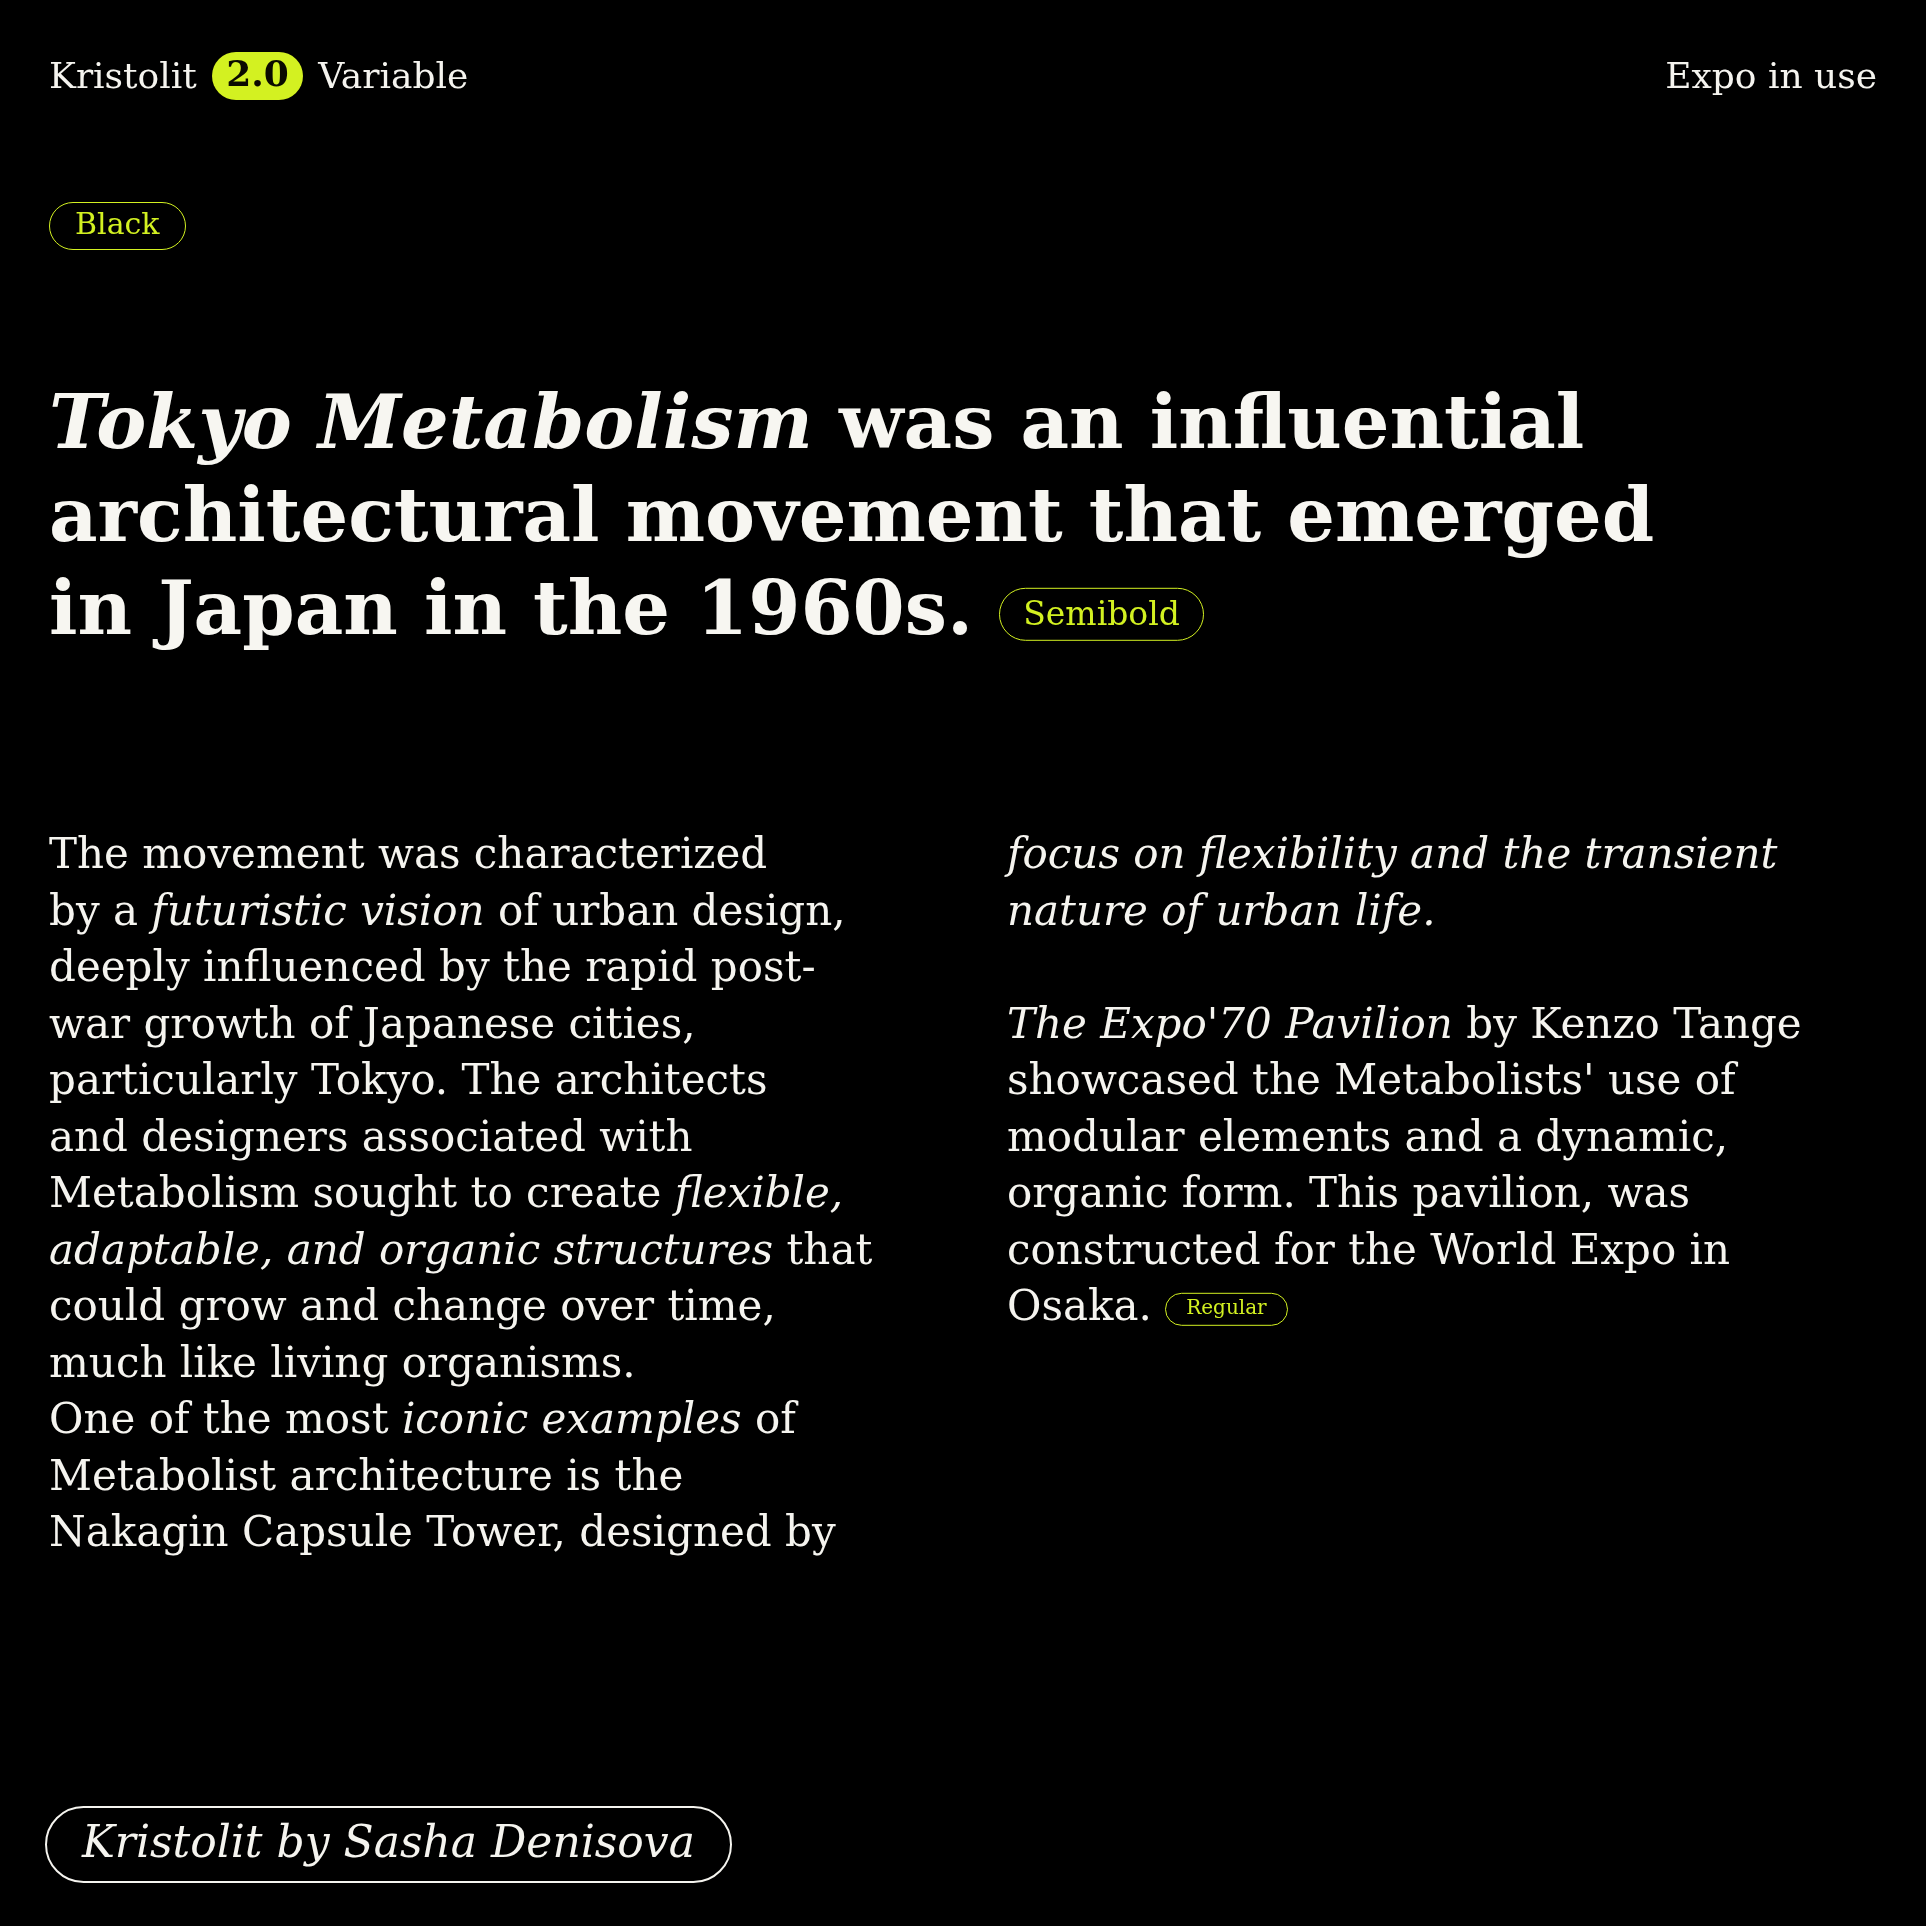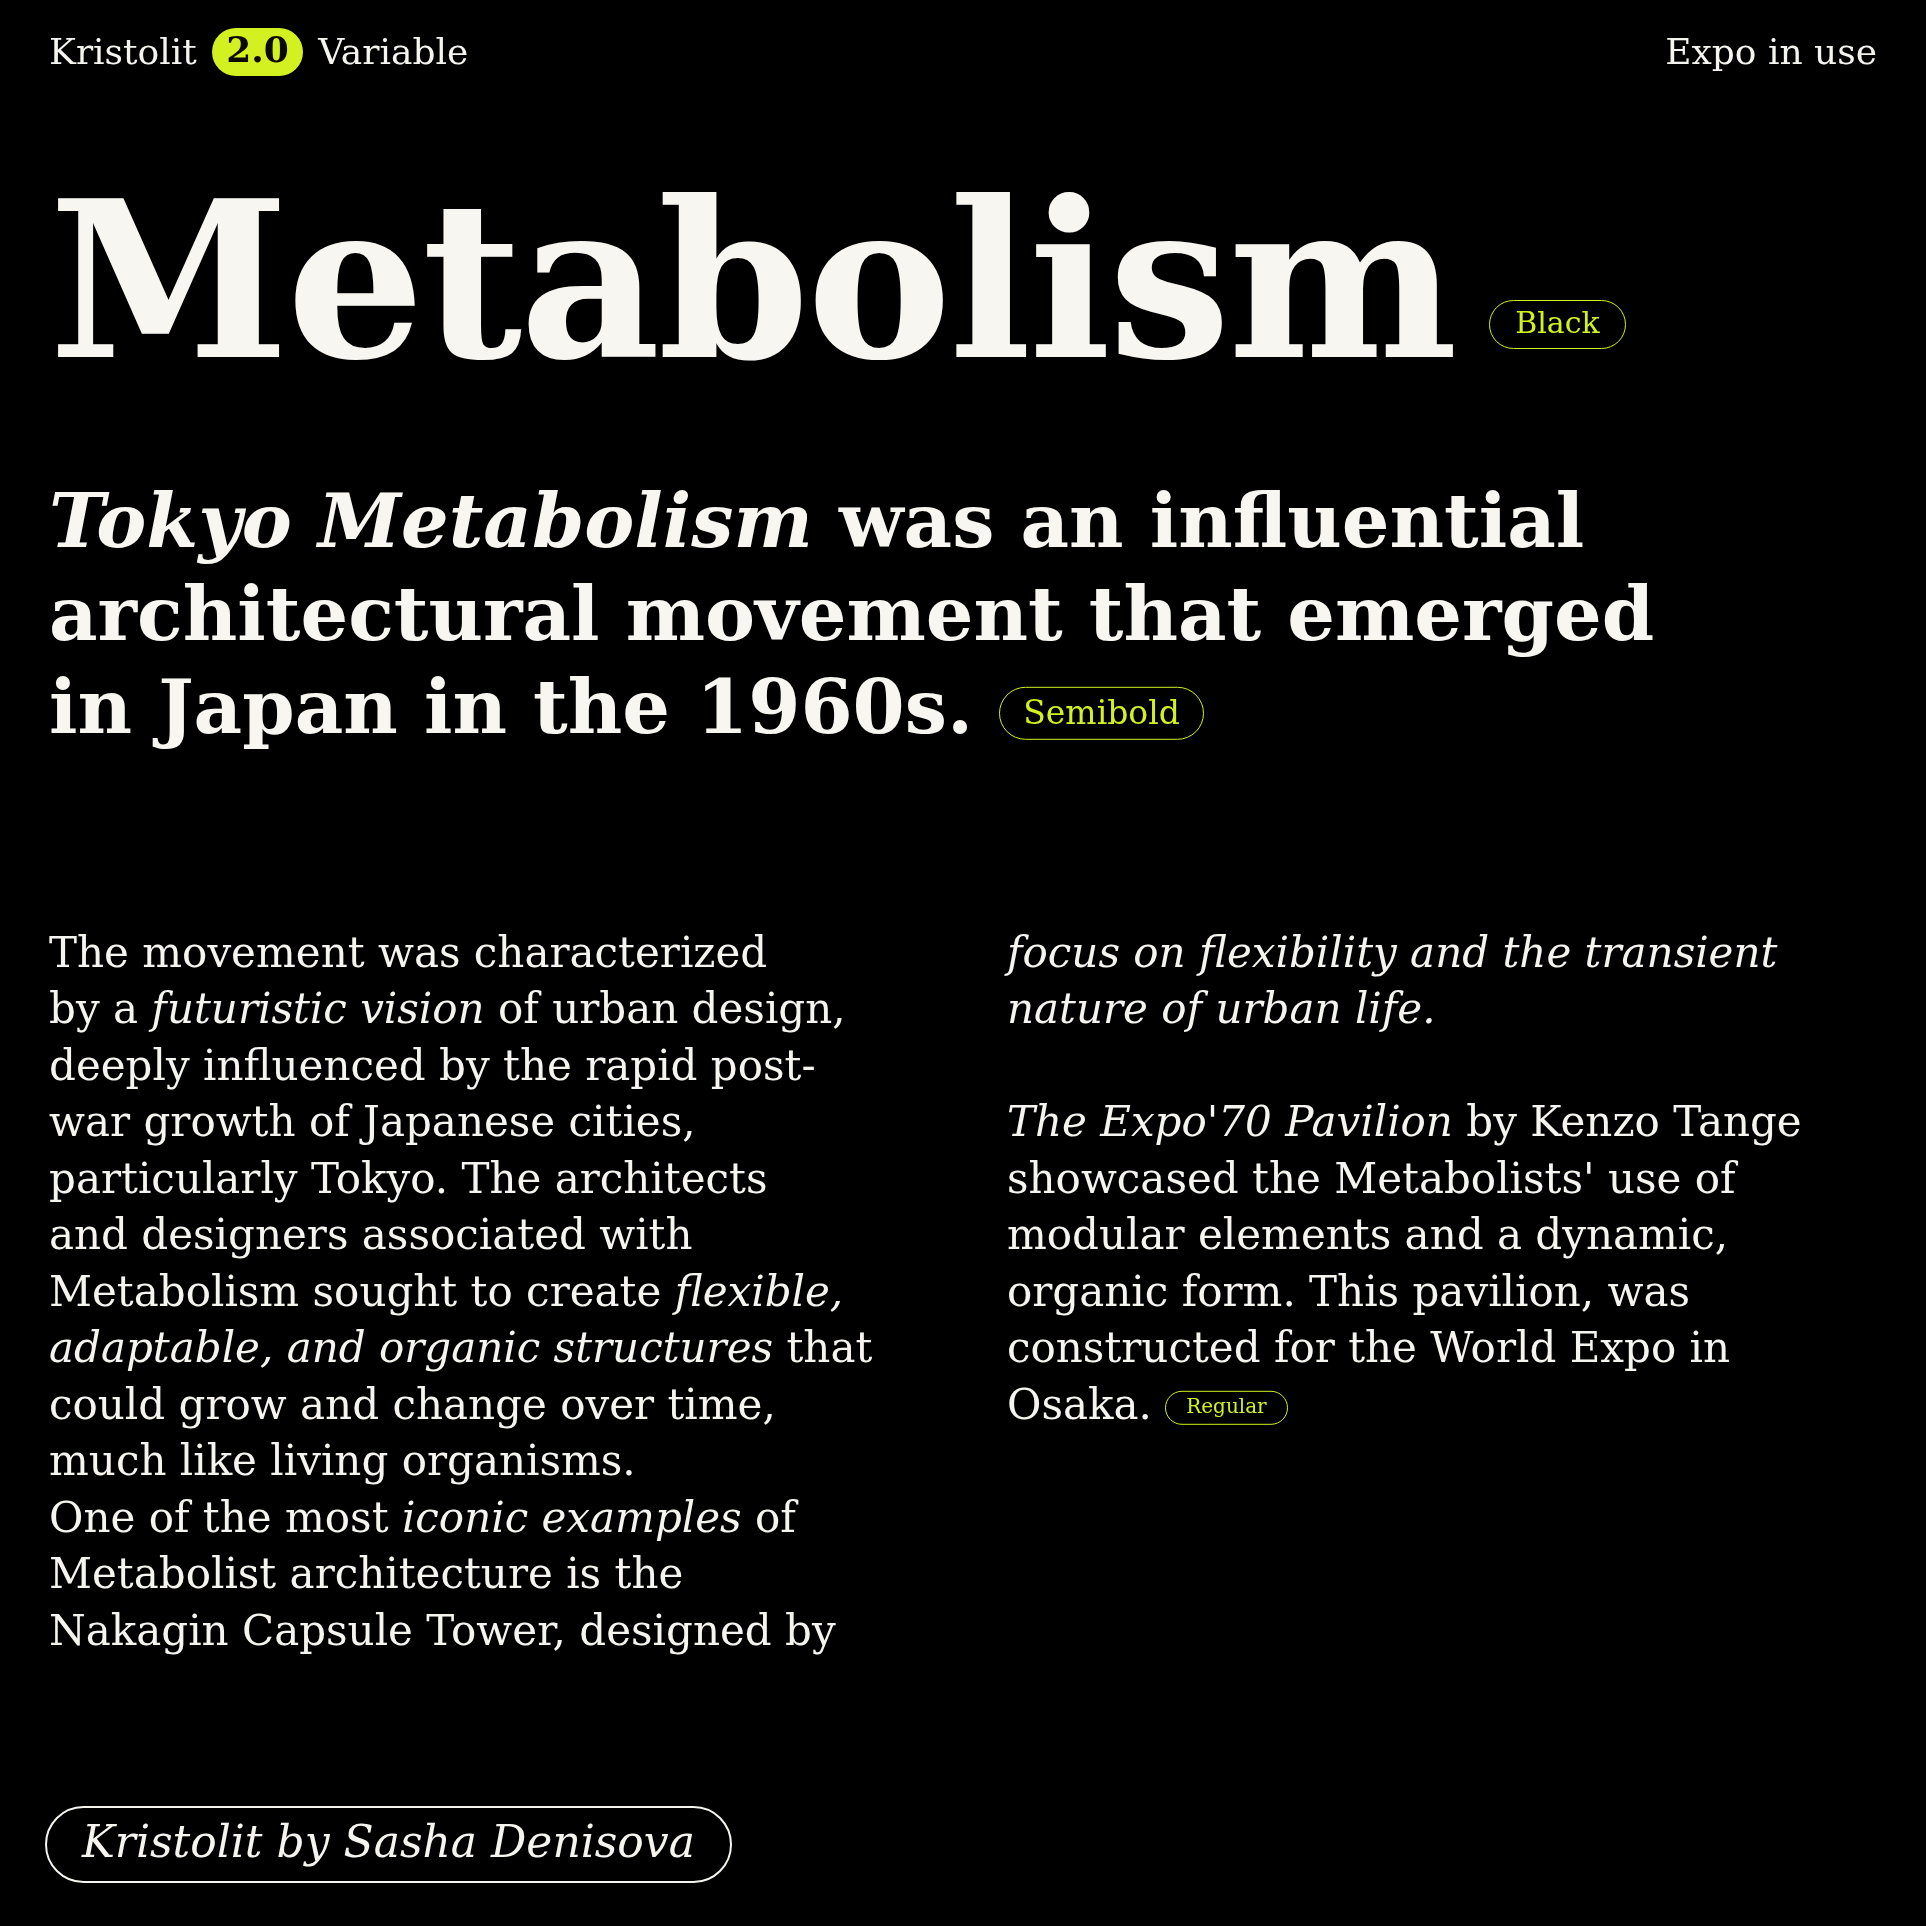--- a/index.html
+++ b/index.html
@@ -9,21 +9,21 @@
     color: #f5f4ef;
     font-family: "DejaVu Serif", "Liberation Serif", serif;
     position: relative;
     overflow: hidden;
   }
   .page { padding: 0 49px; box-sizing: border-box; width: 100%; height: 100%; position: relative; }
 
   
   .topbar {
     display: flex; justify-content: space-between; align-items: center;
-    padding-top: 28px; font-size: 36px; line-height: 1.2;
+    padding-top: 52px; font-size: 36px; line-height: 1.2;
   }
   .brand { display: flex; align-items: center; gap: 15.4px; cursor: pointer; }
   .version-pill {
     background: #d3f121; color: #0a0a00;
     border-radius: 34px; padding: 0.8px 14px 5.4px;
     font-size: 36px; font-weight: 700; line-height: 1.15;
     display: inline-block;
   }
 
   
@@ -83,21 +83,20 @@
   <div class="topbar">
     <div class="brand">
       <span>Kristolit</span>
       <span class="version-pill">2.0</span>
       <span>Variable</span>
     </div>
     <div>Expo in use</div>
   </div>
 
   <div class="hero">
-    <h1 class="headline">Metabolism</h1>
     <span class="badge badge-black">Black</span>
   </div>
 
   <div class="intro"><span class="it">Tokyo Metabolism</span><span> was an influential
 architectural movement that emerged
 in Japan in the 1960s. </span><span class="badge">Semibold</span></div>
 
   <div class="cols">
     <div class="col"><span>The movement was characterized
 by a </span><span class="it">futuristic vision</span><span> of urban design,

